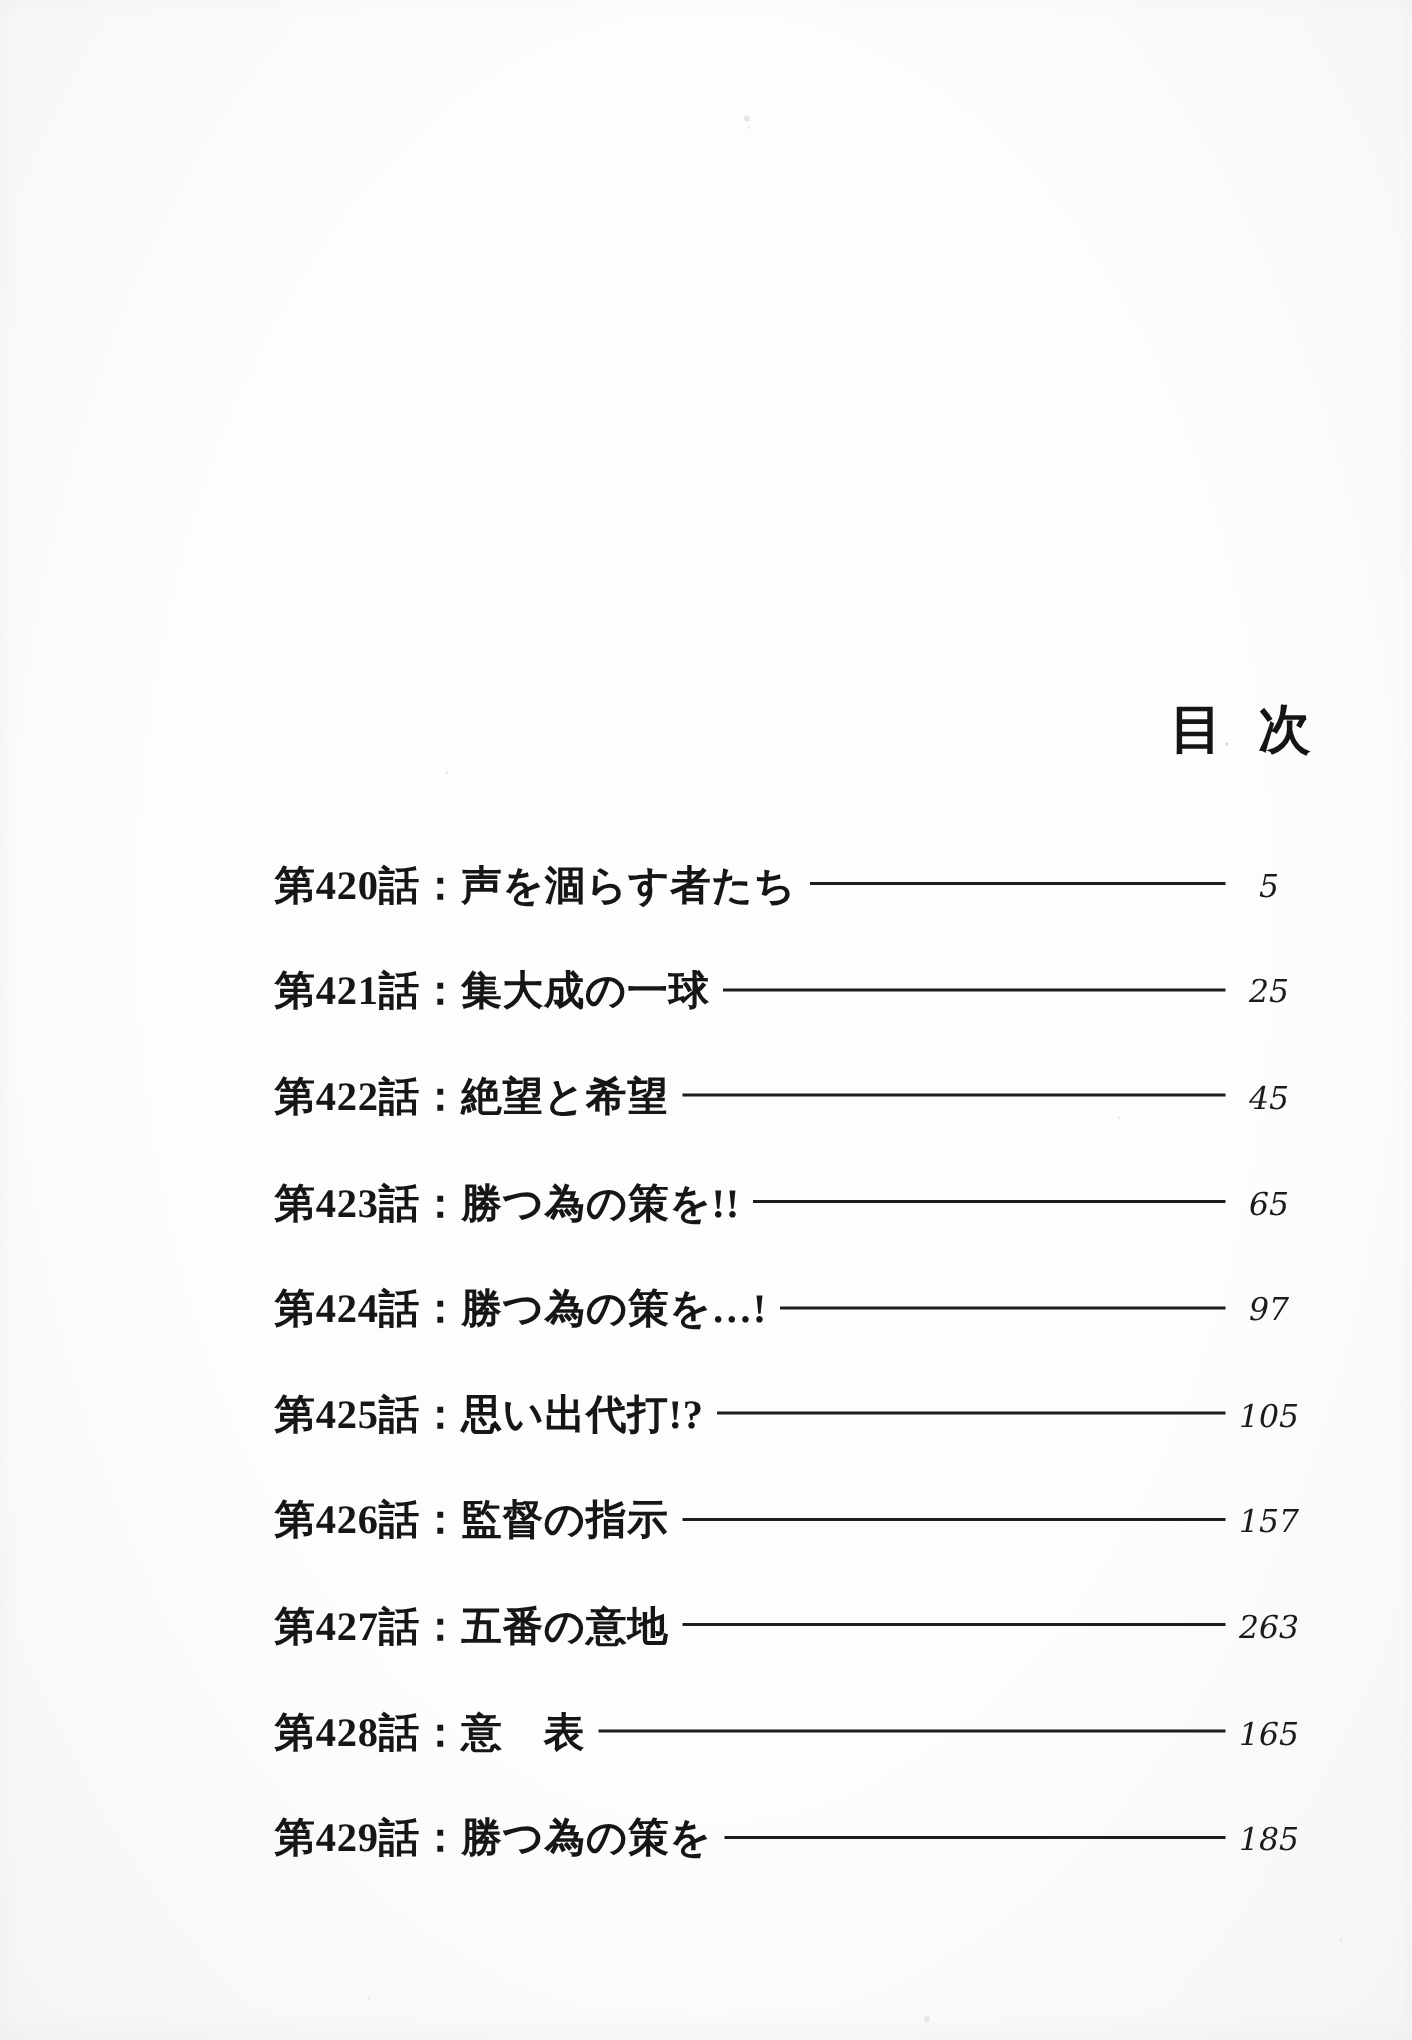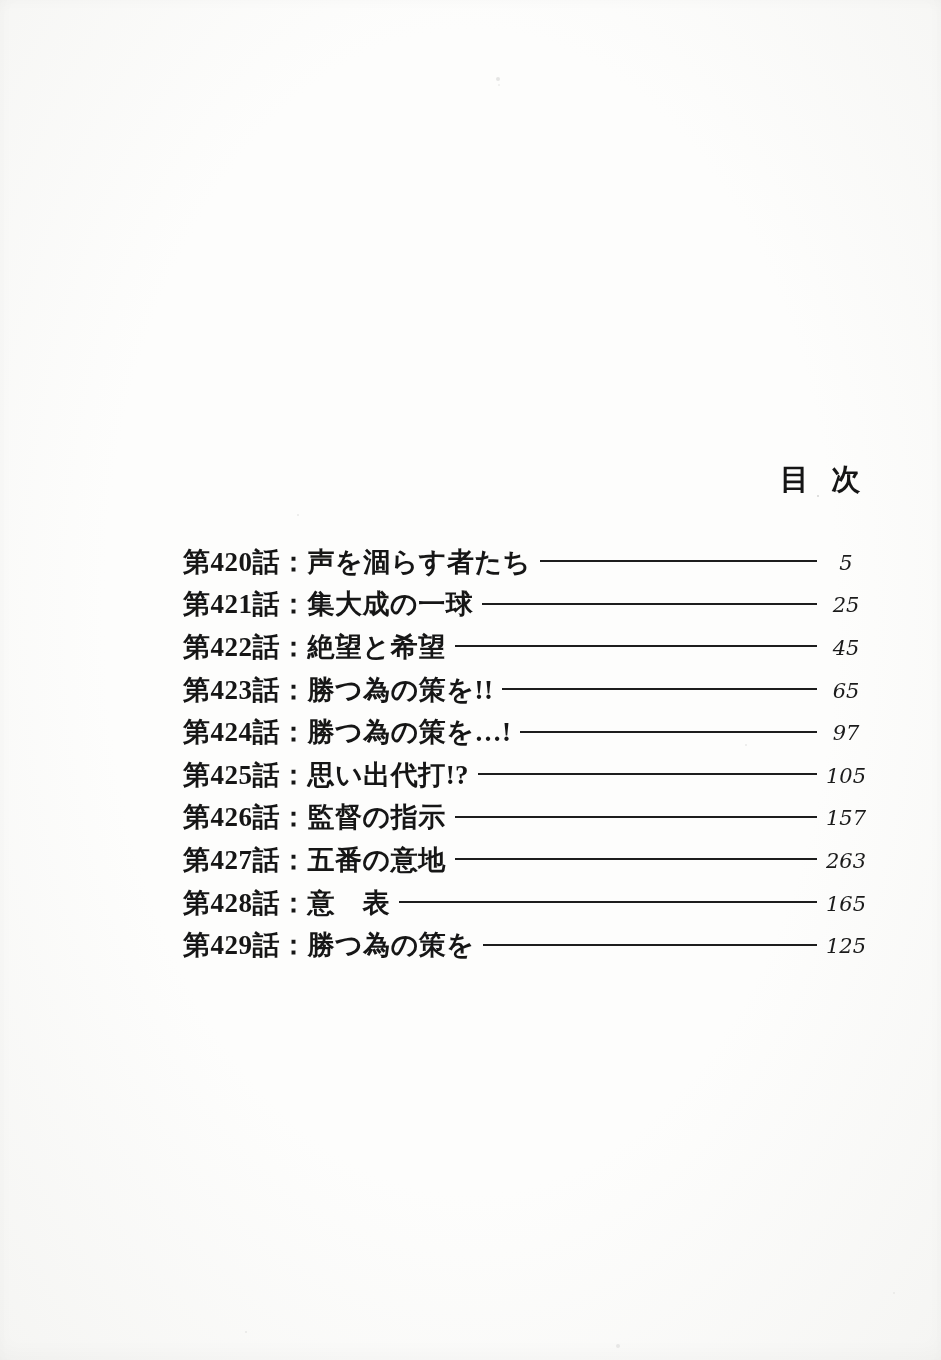--- a/index.html
+++ b/index.html
@@ -33,38 +33,39 @@
       297px 514px 0 0 rgba(120,120,120,0.15),
       745px 744px 0 0 rgba(120,120,120,0.14),
       617px 1345px 0 1px rgba(130,130,130,0.15),
       245px 1331px 0 0 rgba(130,130,130,0.14),
       893px 1292px 0 0 rgba(130,130,130,0.12);
   }
   .toc-title {
     position: absolute;
     left: 780px;
     top: 446px;
-    font-size: 29px;
+    font-size: 35px;
     font-weight: 700;
     line-height: 1;
     letter-spacing: 1px;
     word-spacing: 13px;
     white-space: pre;
     color: #151515;
   }
   .toc-list {
     position: absolute;
     left: 183px;
     top: 541px;
     width: 686px;
   }
   .row {
     display: flex;
     align-items: center;
     height: 42.6px;
+    margin-top: 28px;
   }
   .label {
     font-size: 27px;
     font-weight: 700;
     line-height: 1;
     white-space: pre;
     letter-spacing: 0.5px;
     color: #161616;
     flex: 0 0 auto;
   }
@@ -139,16 +140,16 @@
       <span class="pagenum">263</span>
     </div>
     <div class="row">
       <span class="label">第428話：意　表</span>
       <span class="leader"></span>
       <span class="pagenum">165</span>
     </div>
     <div class="row">
       <span class="label">第429話：勝つ為の策を</span>
       <span class="leader"></span>
-      <span class="pagenum">125</span>
+      <span class="pagenum">185</span>
     </div>
   </div>
 </div>
 
 </body></html>

